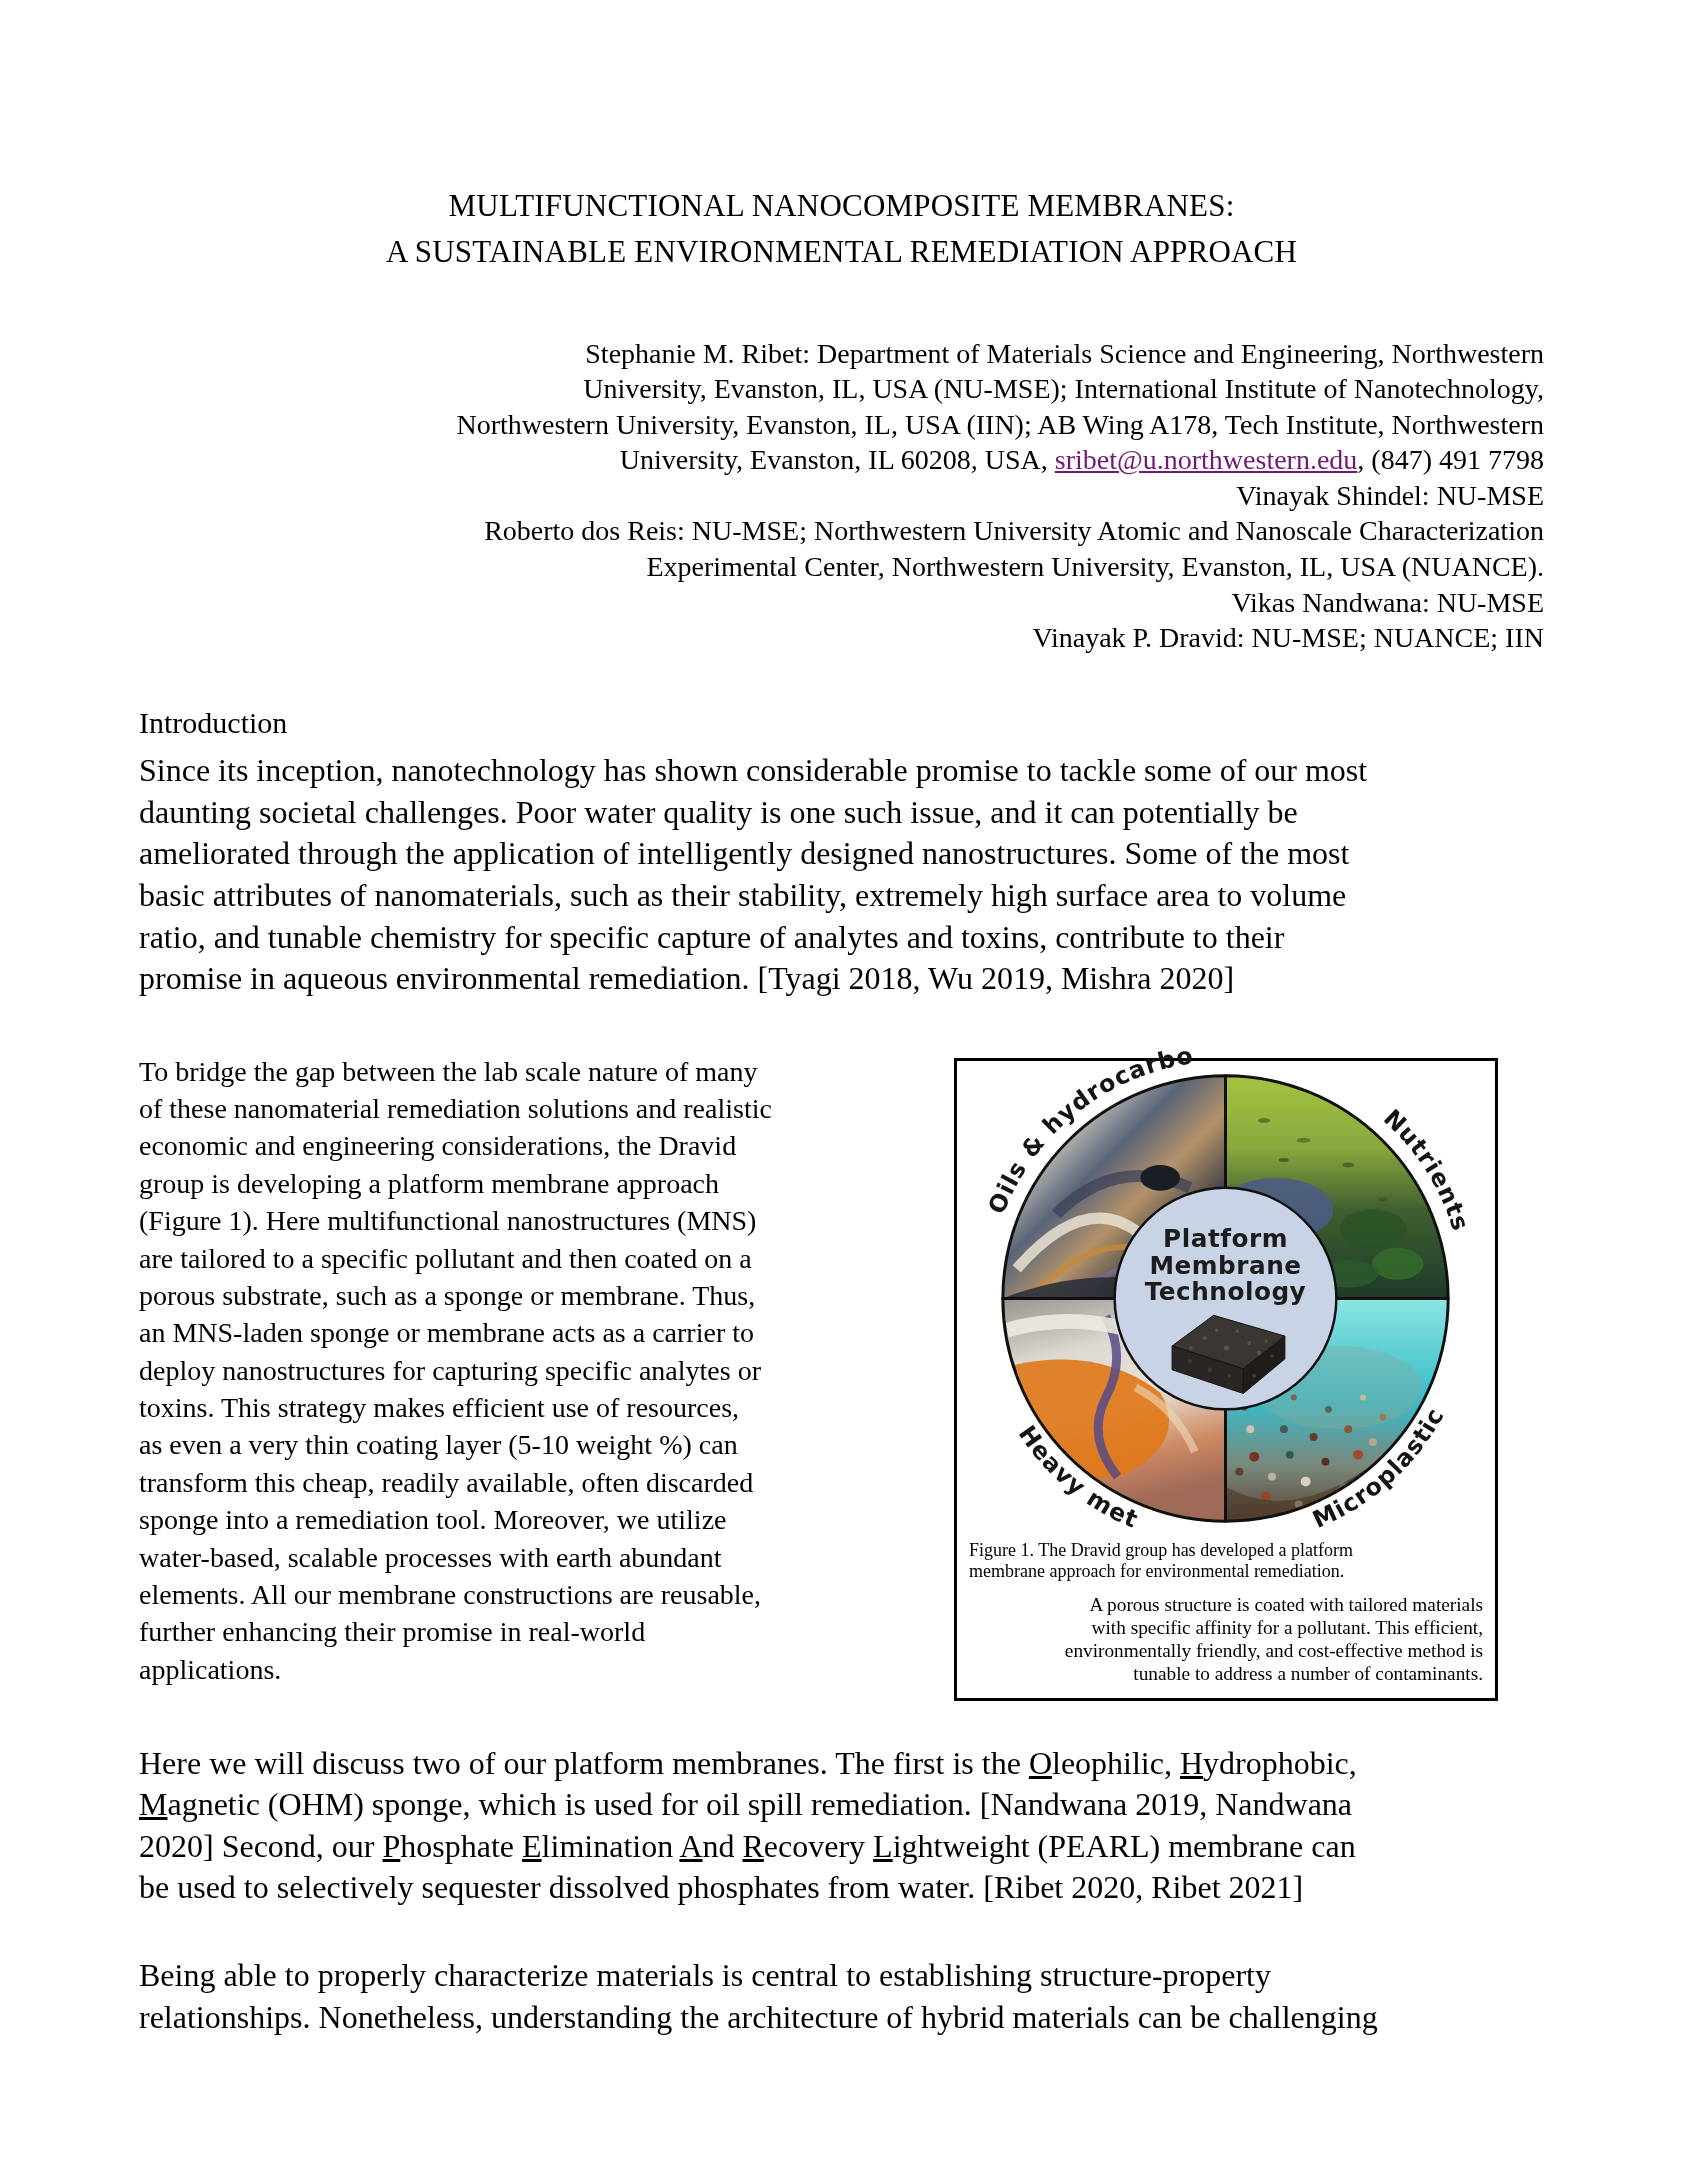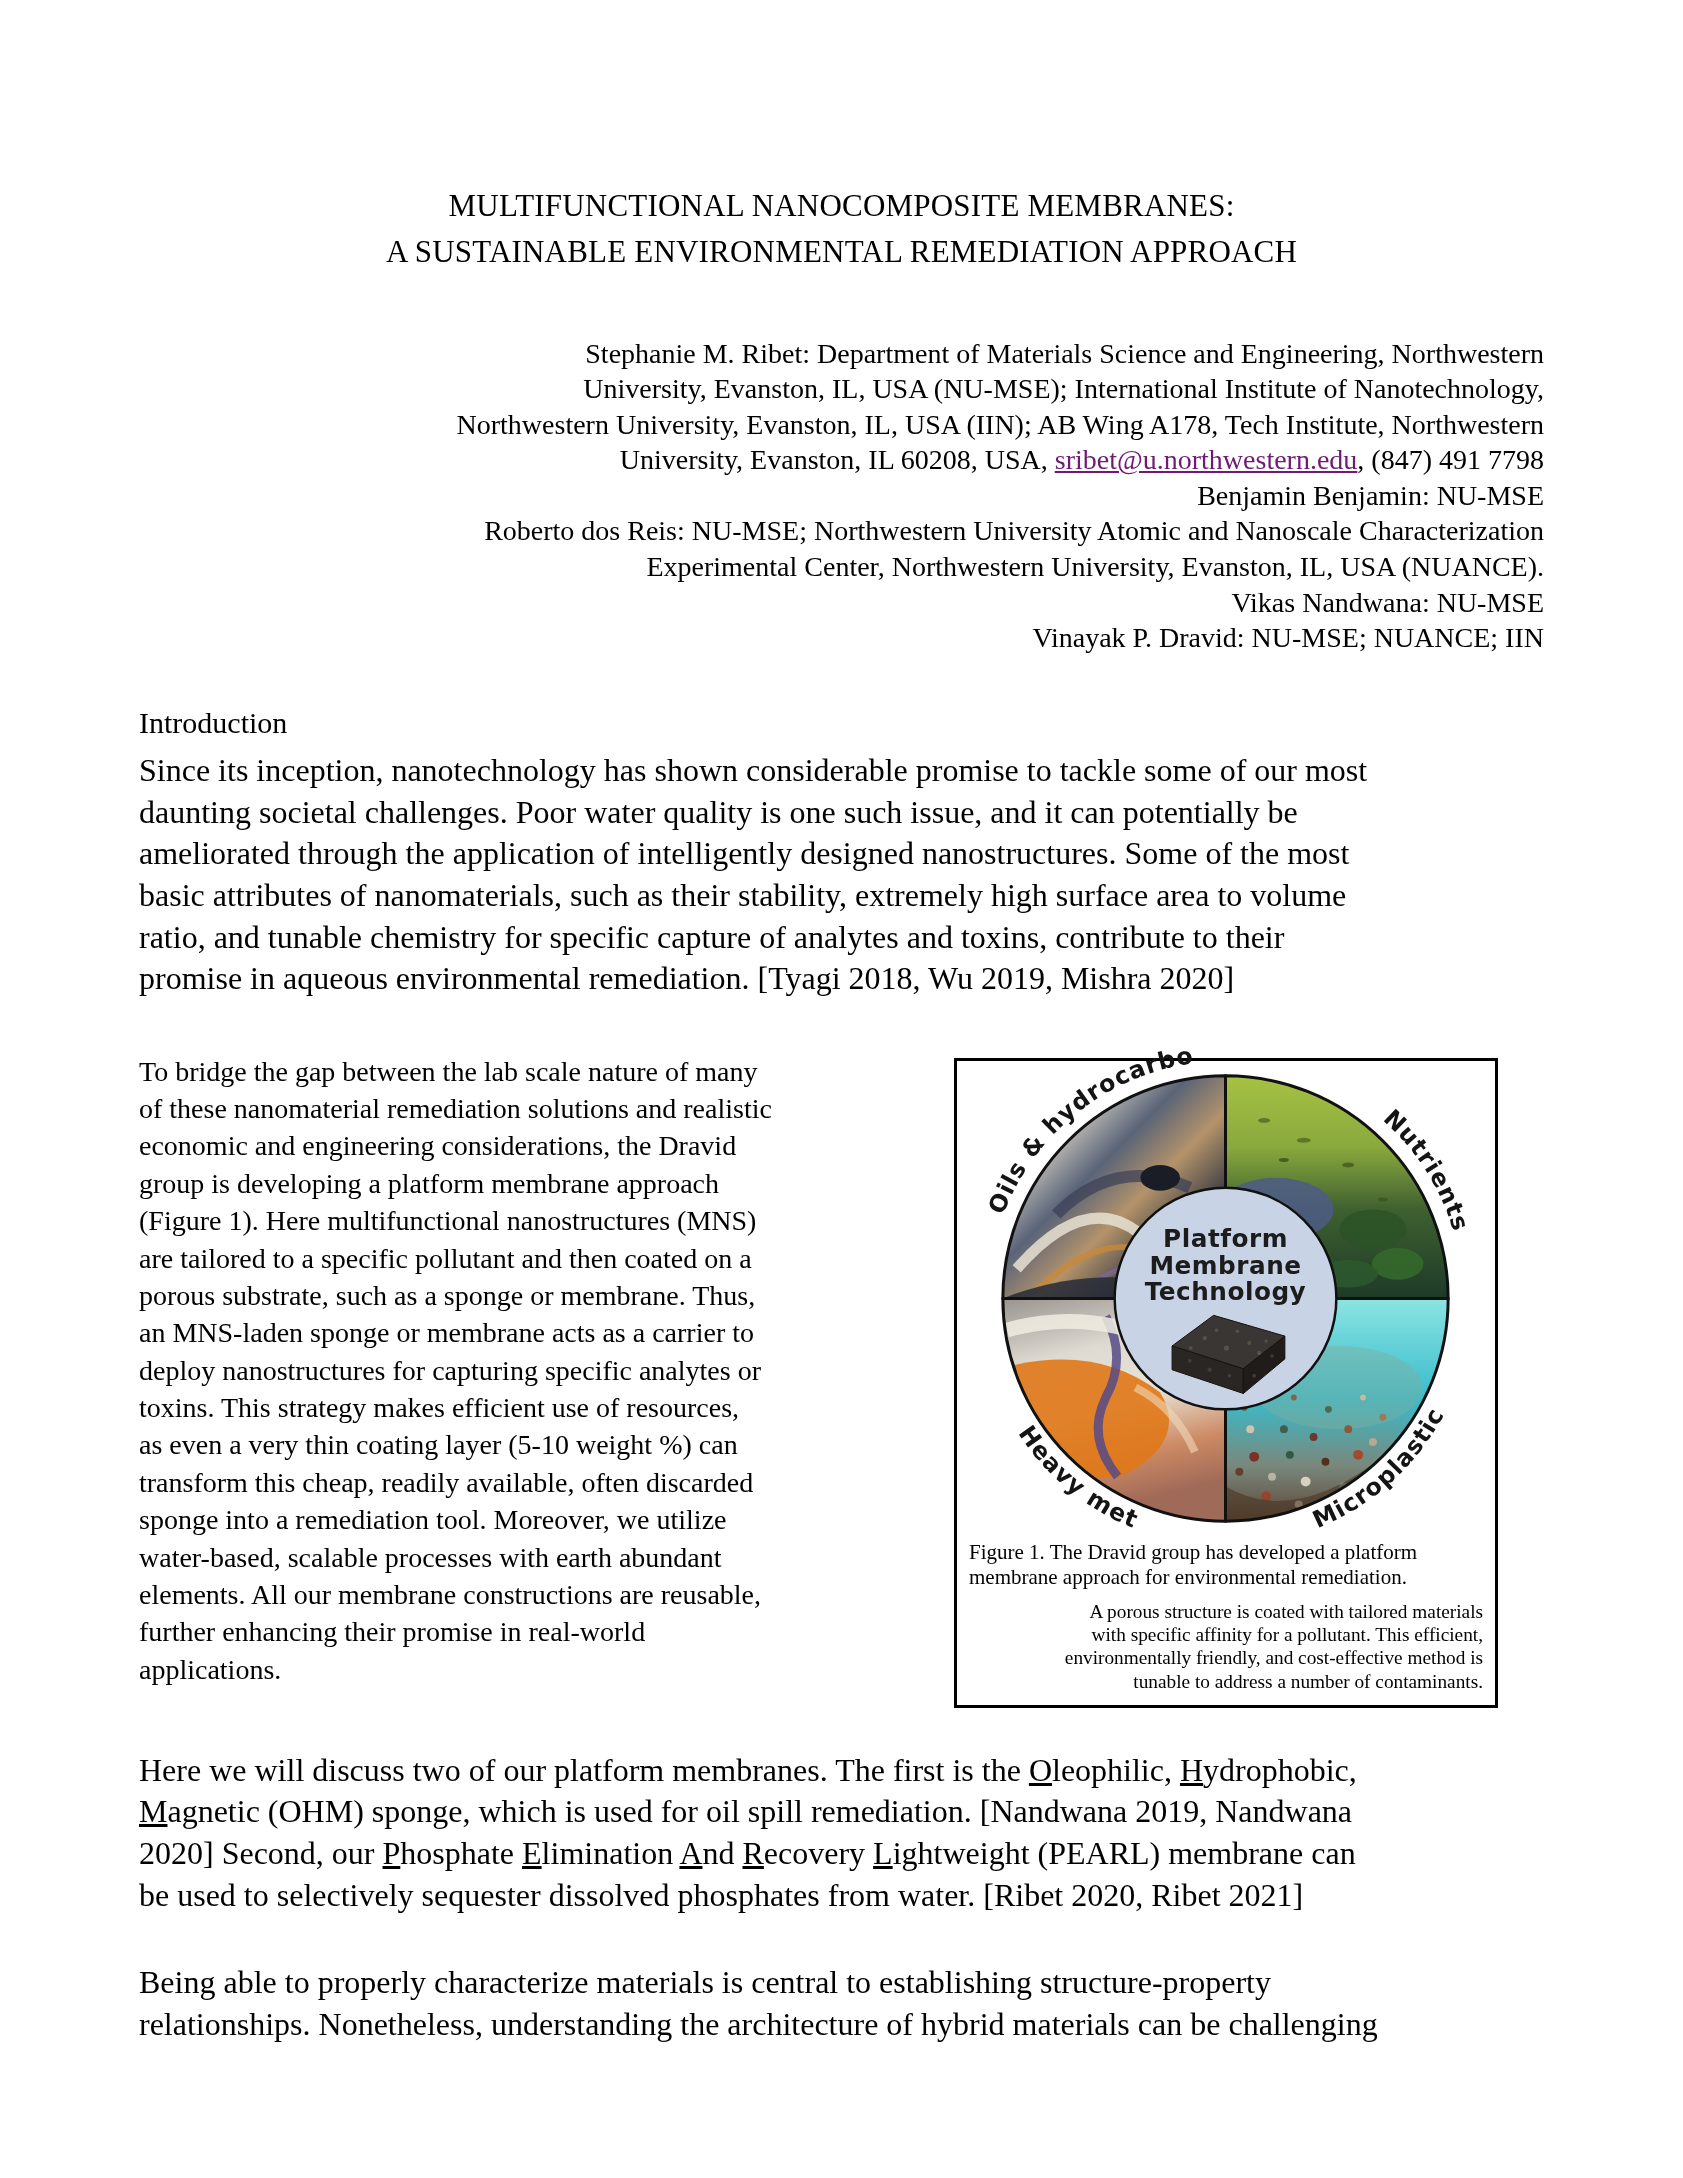--- a/index.html
+++ b/index.html
@@ -55,21 +55,21 @@
     flex:none;
     margin-left:31px;
     margin-top:5px;
     width:538px;
     border:3px solid #000;
     background:#fff;
   }
   .figure-box svg{display:block;overflow:visible;}
   .fig-caption{
     padding:2px 12px 10px 12px;
-    font-size:21px;
+    font-size:18px;
     line-height:1.2;
   }
   .fig-caption-detail{
     padding:0 12px 12px 12px;
     font-size:19.3px;
     line-height:1.2;
     text-align:right;
   }
   .par2{margin-top:42px;}
   .par3{margin-top:46px;}
@@ -95,21 +95,21 @@
 <div class="page">
 
   <div class="title pre">MULTIFUNCTIONAL NANOCOMPOSITE MEMBRANES:
 A SUSTAINABLE ENVIRONMENTAL REMEDIATION APPROACH</div>
 
   <div class="authors">
       <span class="rline"><span>Stephanie M. Ribet: Department of Materials Science and Engineering, Northwestern</span></span>
       <span class="rline"><span>University, Evanston, IL, USA (NU-MSE); International Institute of Nanotechnology,</span></span>
       <span class="rline"><span>Northwestern University, Evanston, IL, USA (IIN); AB Wing A178, Tech Institute, Northwestern</span></span>
       <span class="rline"><span>University, Evanston, IL 60208, USA, </span><span class="link">sribet@u.northwestern.edu</span><span>, (847) 491 7798</span></span>
-      <span class="rline"><span>Benjamin Benjamin: NU-MSE</span></span>
+      <span class="rline"><span>Vinayak Shindel: NU-MSE</span></span>
       <span class="rline"><span>Roberto dos Reis: NU-MSE; Northwestern University Atomic and Nanoscale Characterization</span></span>
       <span class="rline"><span>Experimental Center, Northwestern University, Evanston, IL, USA (NUANCE).</span></span>
       <span class="rline"><span>Vikas Nandwana: NU-MSE</span></span>
       <span class="rline"><span>Vinayak P. Dravid: NU-MSE; NUANCE; IIN</span></span>
     </div>
 
   <div class="section-heading">Introduction</div>
 
   <div class="body-par par1 pre">Since its inception, nanotechnology has shown considerable promise to tackle some of our most
 daunting societal challenges.  Poor water quality is one such issue, and it can potentially be

